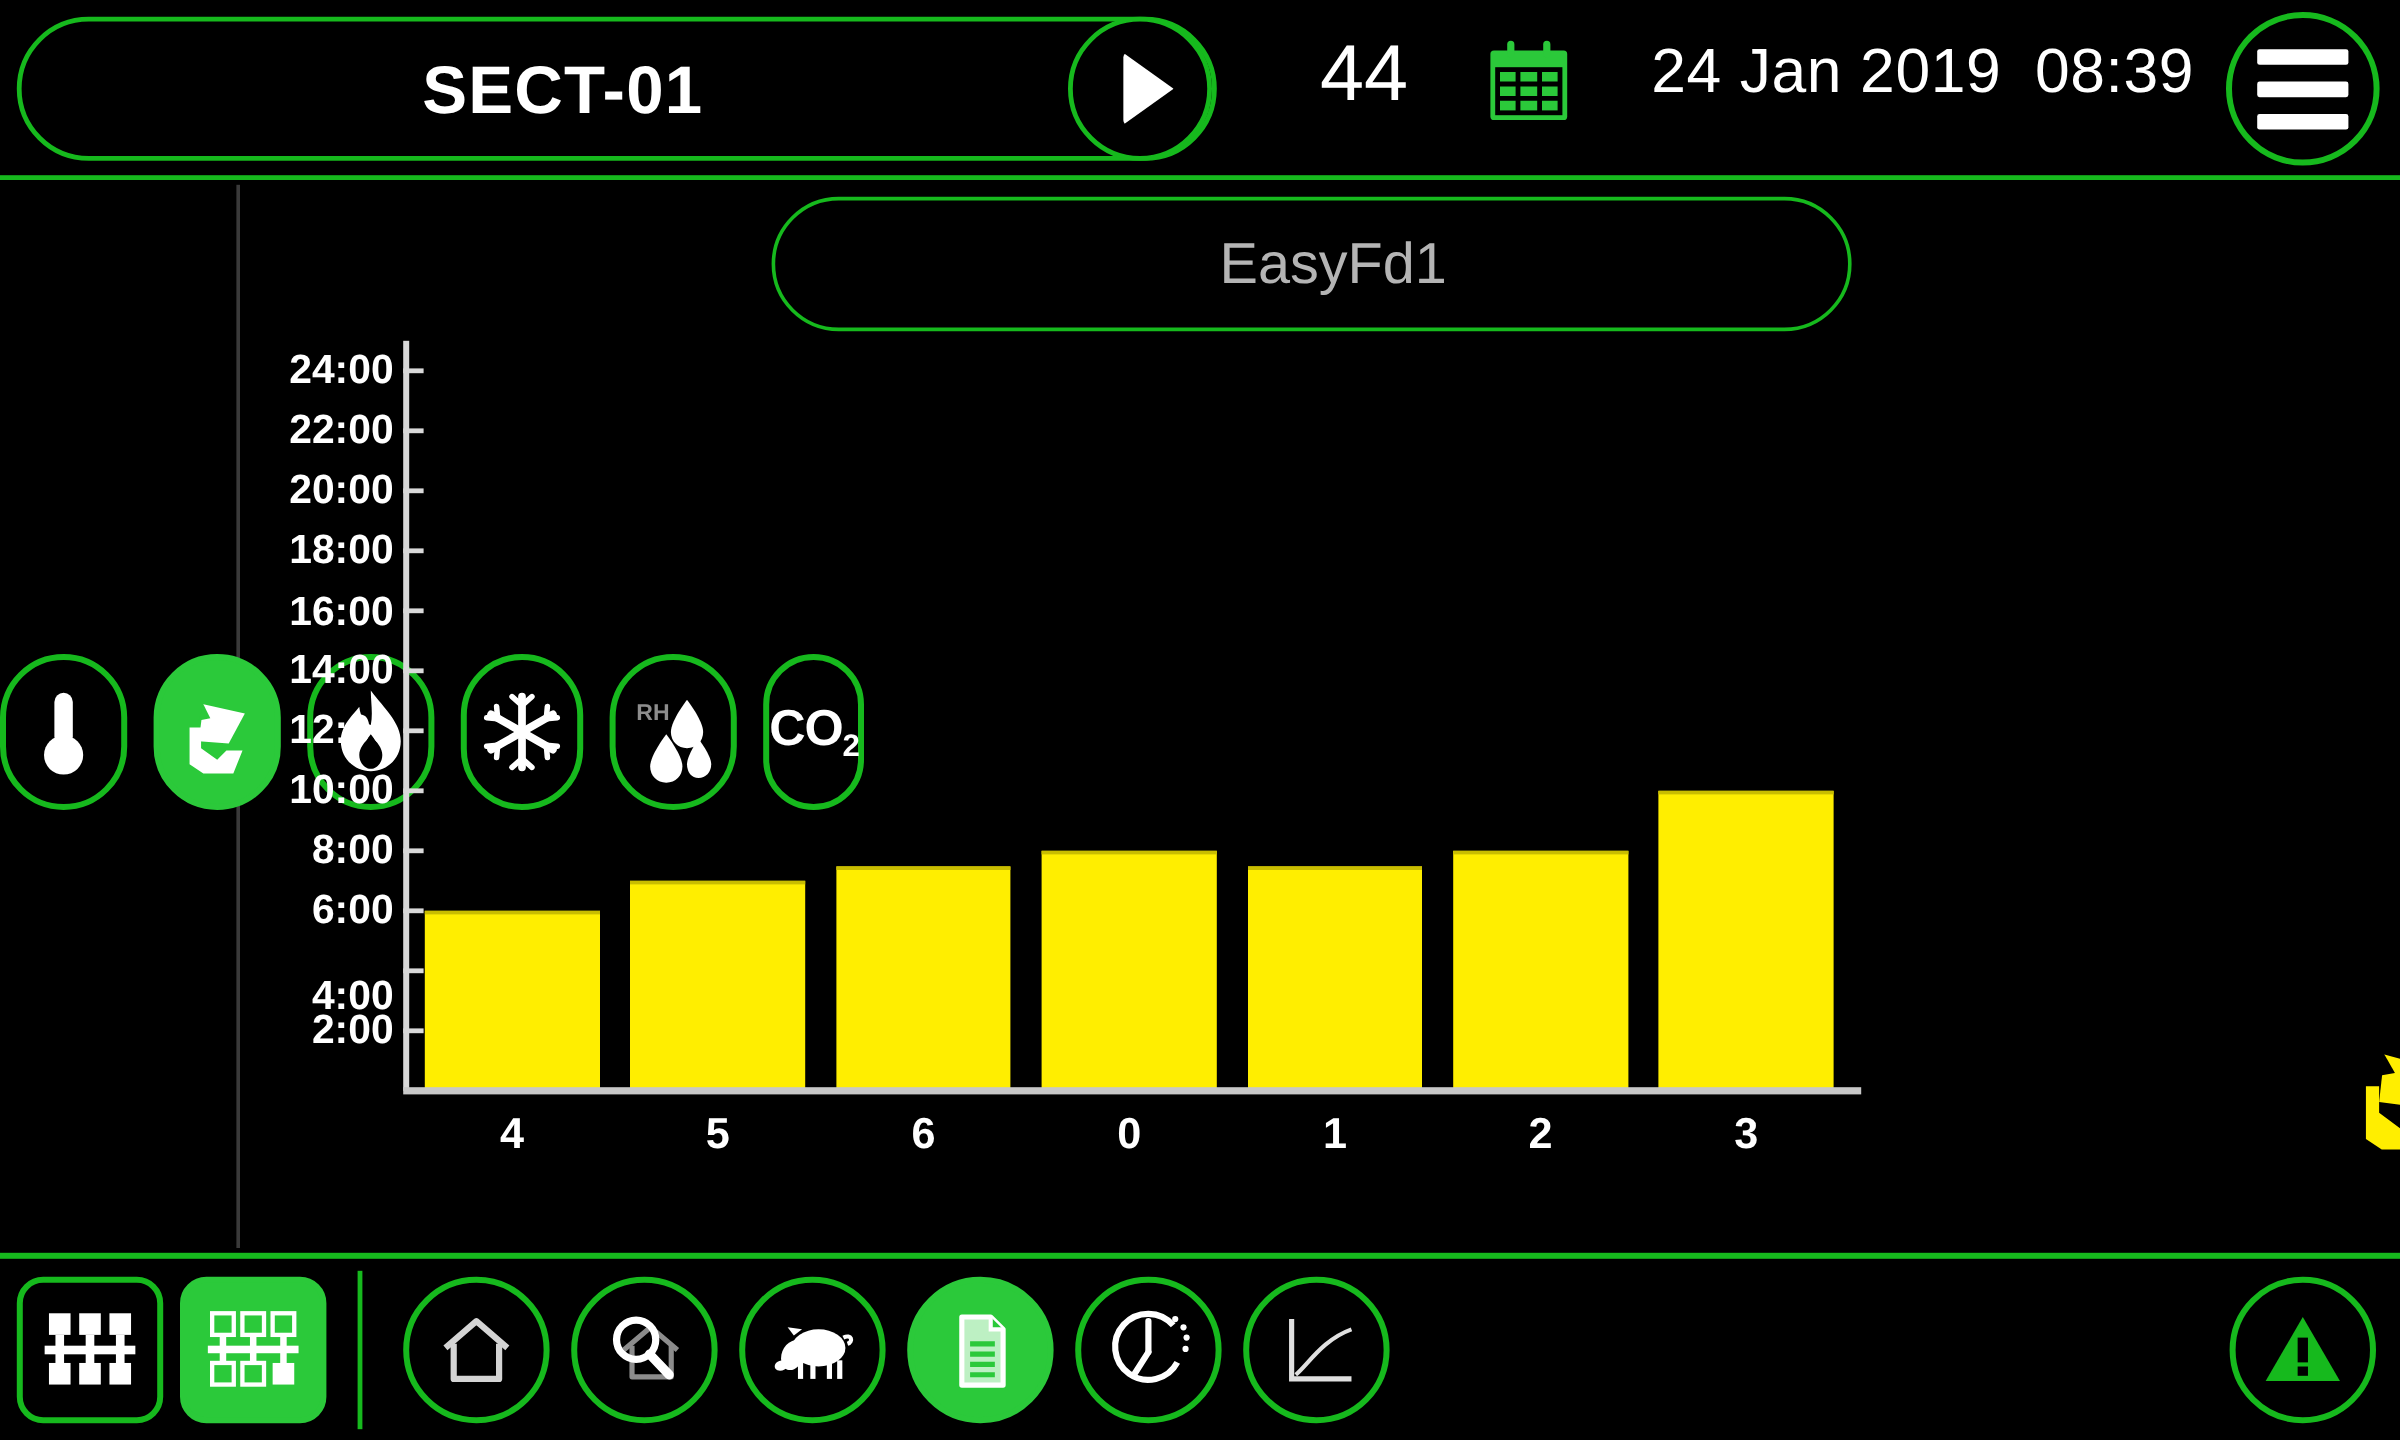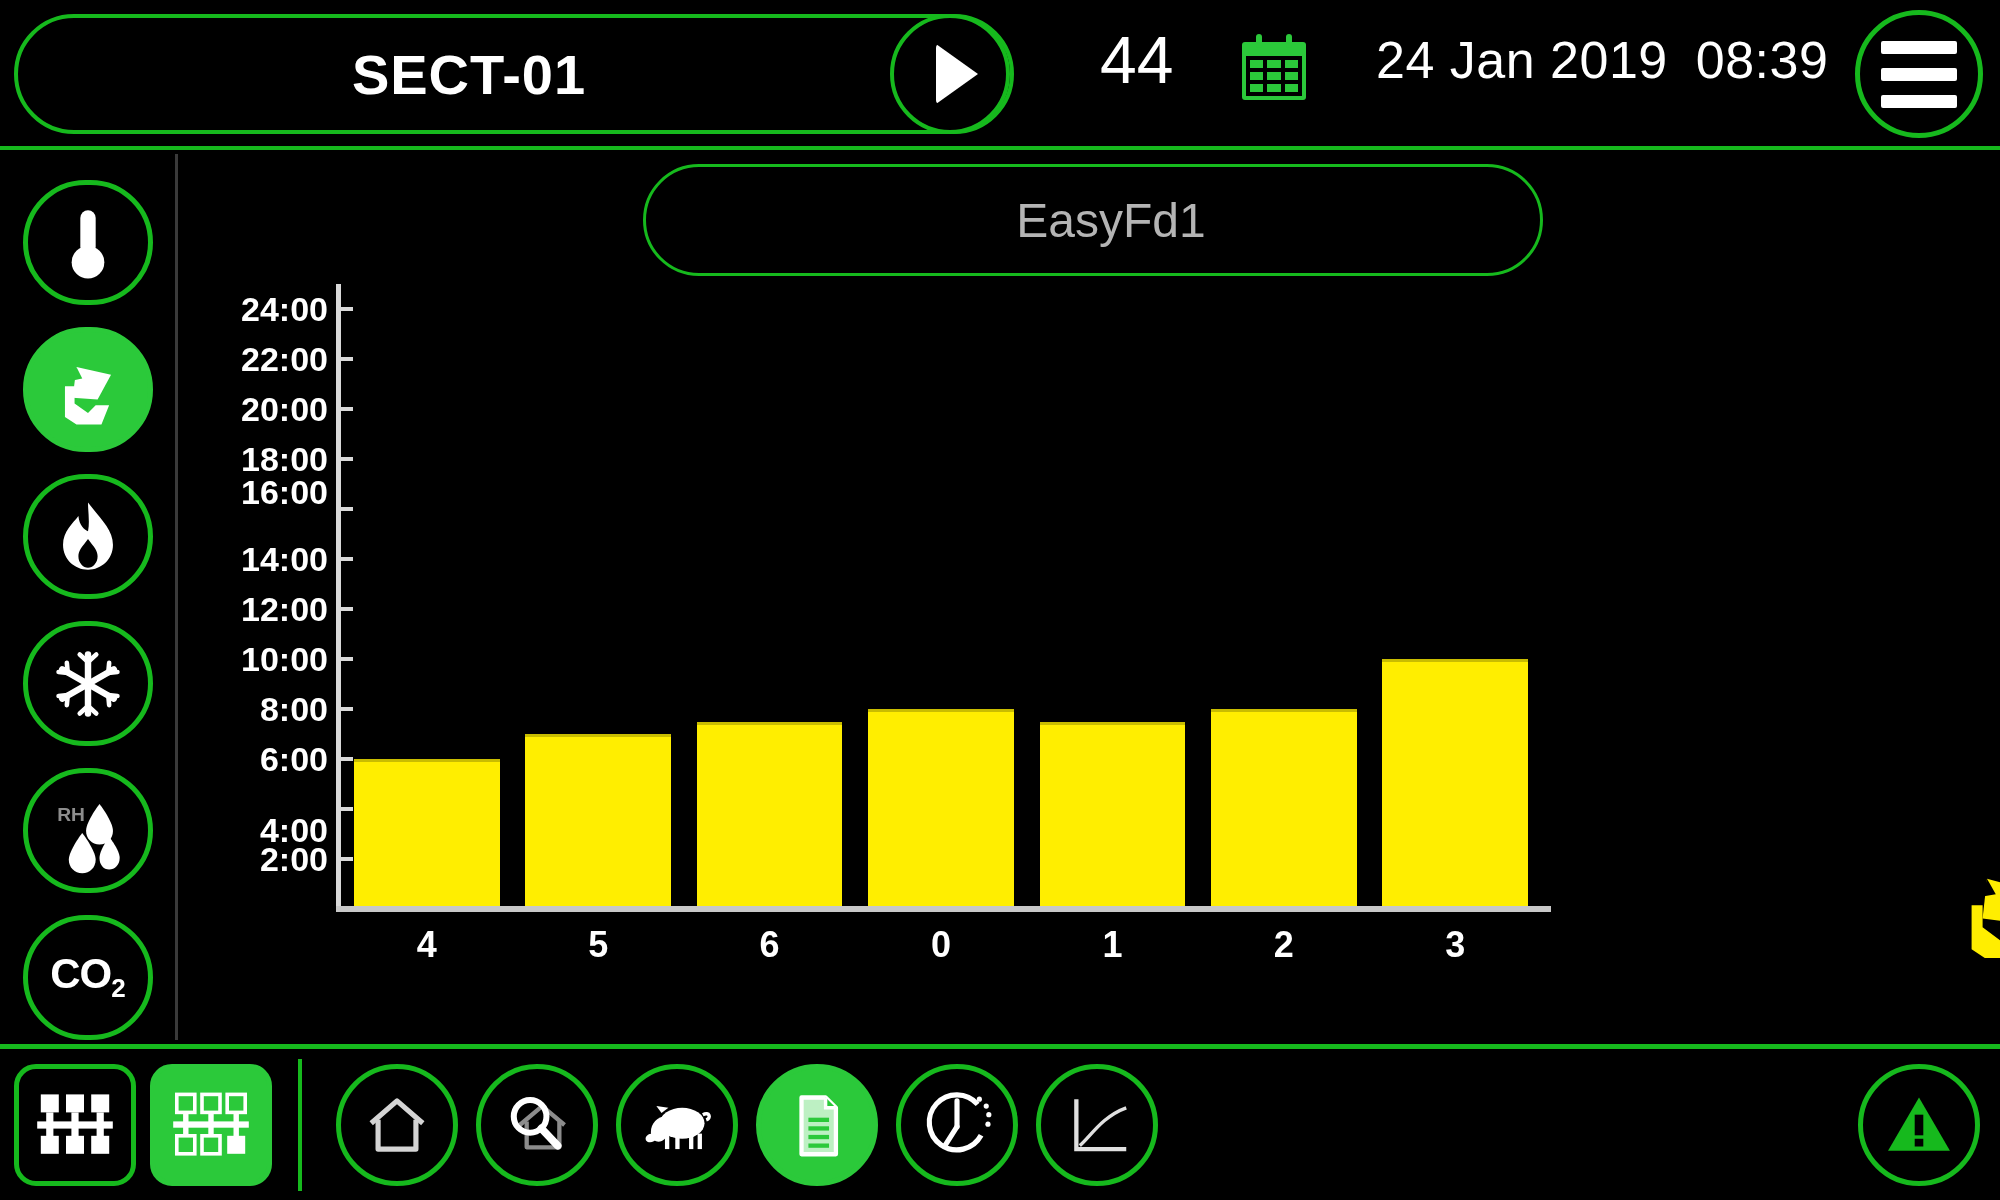--- a/index.html
+++ b/index.html
@@ -74,23 +74,23 @@
     display: flex; flex-direction: column;
     align-items: center; justify-content: center; gap: 14px;
   }
   #menu-btn span {
     display: block; width: 76px; height: 13px; background: #fff; border-radius: 2px;
   }
 
   
   #sidebar {
     position: absolute; left: 0; top: 154px;
-    width: 178px; height: 886px;
+    width: 200px; height: 886px;
     border-right: 3px solid #3a3a3a;
-    display: flex; flex-direction: column;
+    display: flex; flex-direction: row;
     align-items: center; padding-top: 26px; gap: 22px;
   }
   .side-btn {
     width: 130px; height: 130px; border-radius: 65px;
     border: 5px solid #16b91d; background: #000;
     display: flex; align-items: center; justify-content: center;
     position: relative;
   }
   .side-btn.active { background: #2bc93a; border-color: #2bc93a; }
   #co2-label { color:#fff; font-size: 42px; font-weight: 600; letter-spacing: -1px; }
@@ -287,21 +287,21 @@
     <div id="title-pill">
       <div id="title-label">EasyFd1</div>
     </div>
 
     <div id="chart-area">
       <div id="y-labels">
           <div class="y-tick-label" style="top: 25px;">24:00</div>
           <div class="y-tick-label" style="top: 75px;">22:00</div>
           <div class="y-tick-label" style="top: 125px;">20:00</div>
           <div class="y-tick-label" style="top: 175px;">18:00</div>
-          <div class="y-tick-label" style="top: 208px; margin-left: 40px;">16:00</div>
+          <div class="y-tick-label" style="top: 226px; margin-left: 40px;">16:00</div>
           <div class="y-tick-label" style="top: 275px;">14:00</div>
           <div class="y-tick-label" style="top: 325px;">12:00</div>
           <div class="y-tick-label" style="top: 375px;">10:00</div>
           <div class="y-tick-label" style="top: 425px;">8:00</div>
           <div class="y-tick-label" style="top: 475px;">6:00</div>
           <div class="y-tick-label" style="top: 546px;">4:00</div>
           <div class="y-tick-label" style="top: 575px;">2:00</div>
         </div>
       <div id="y-axis"></div>
       <div id="plot">

